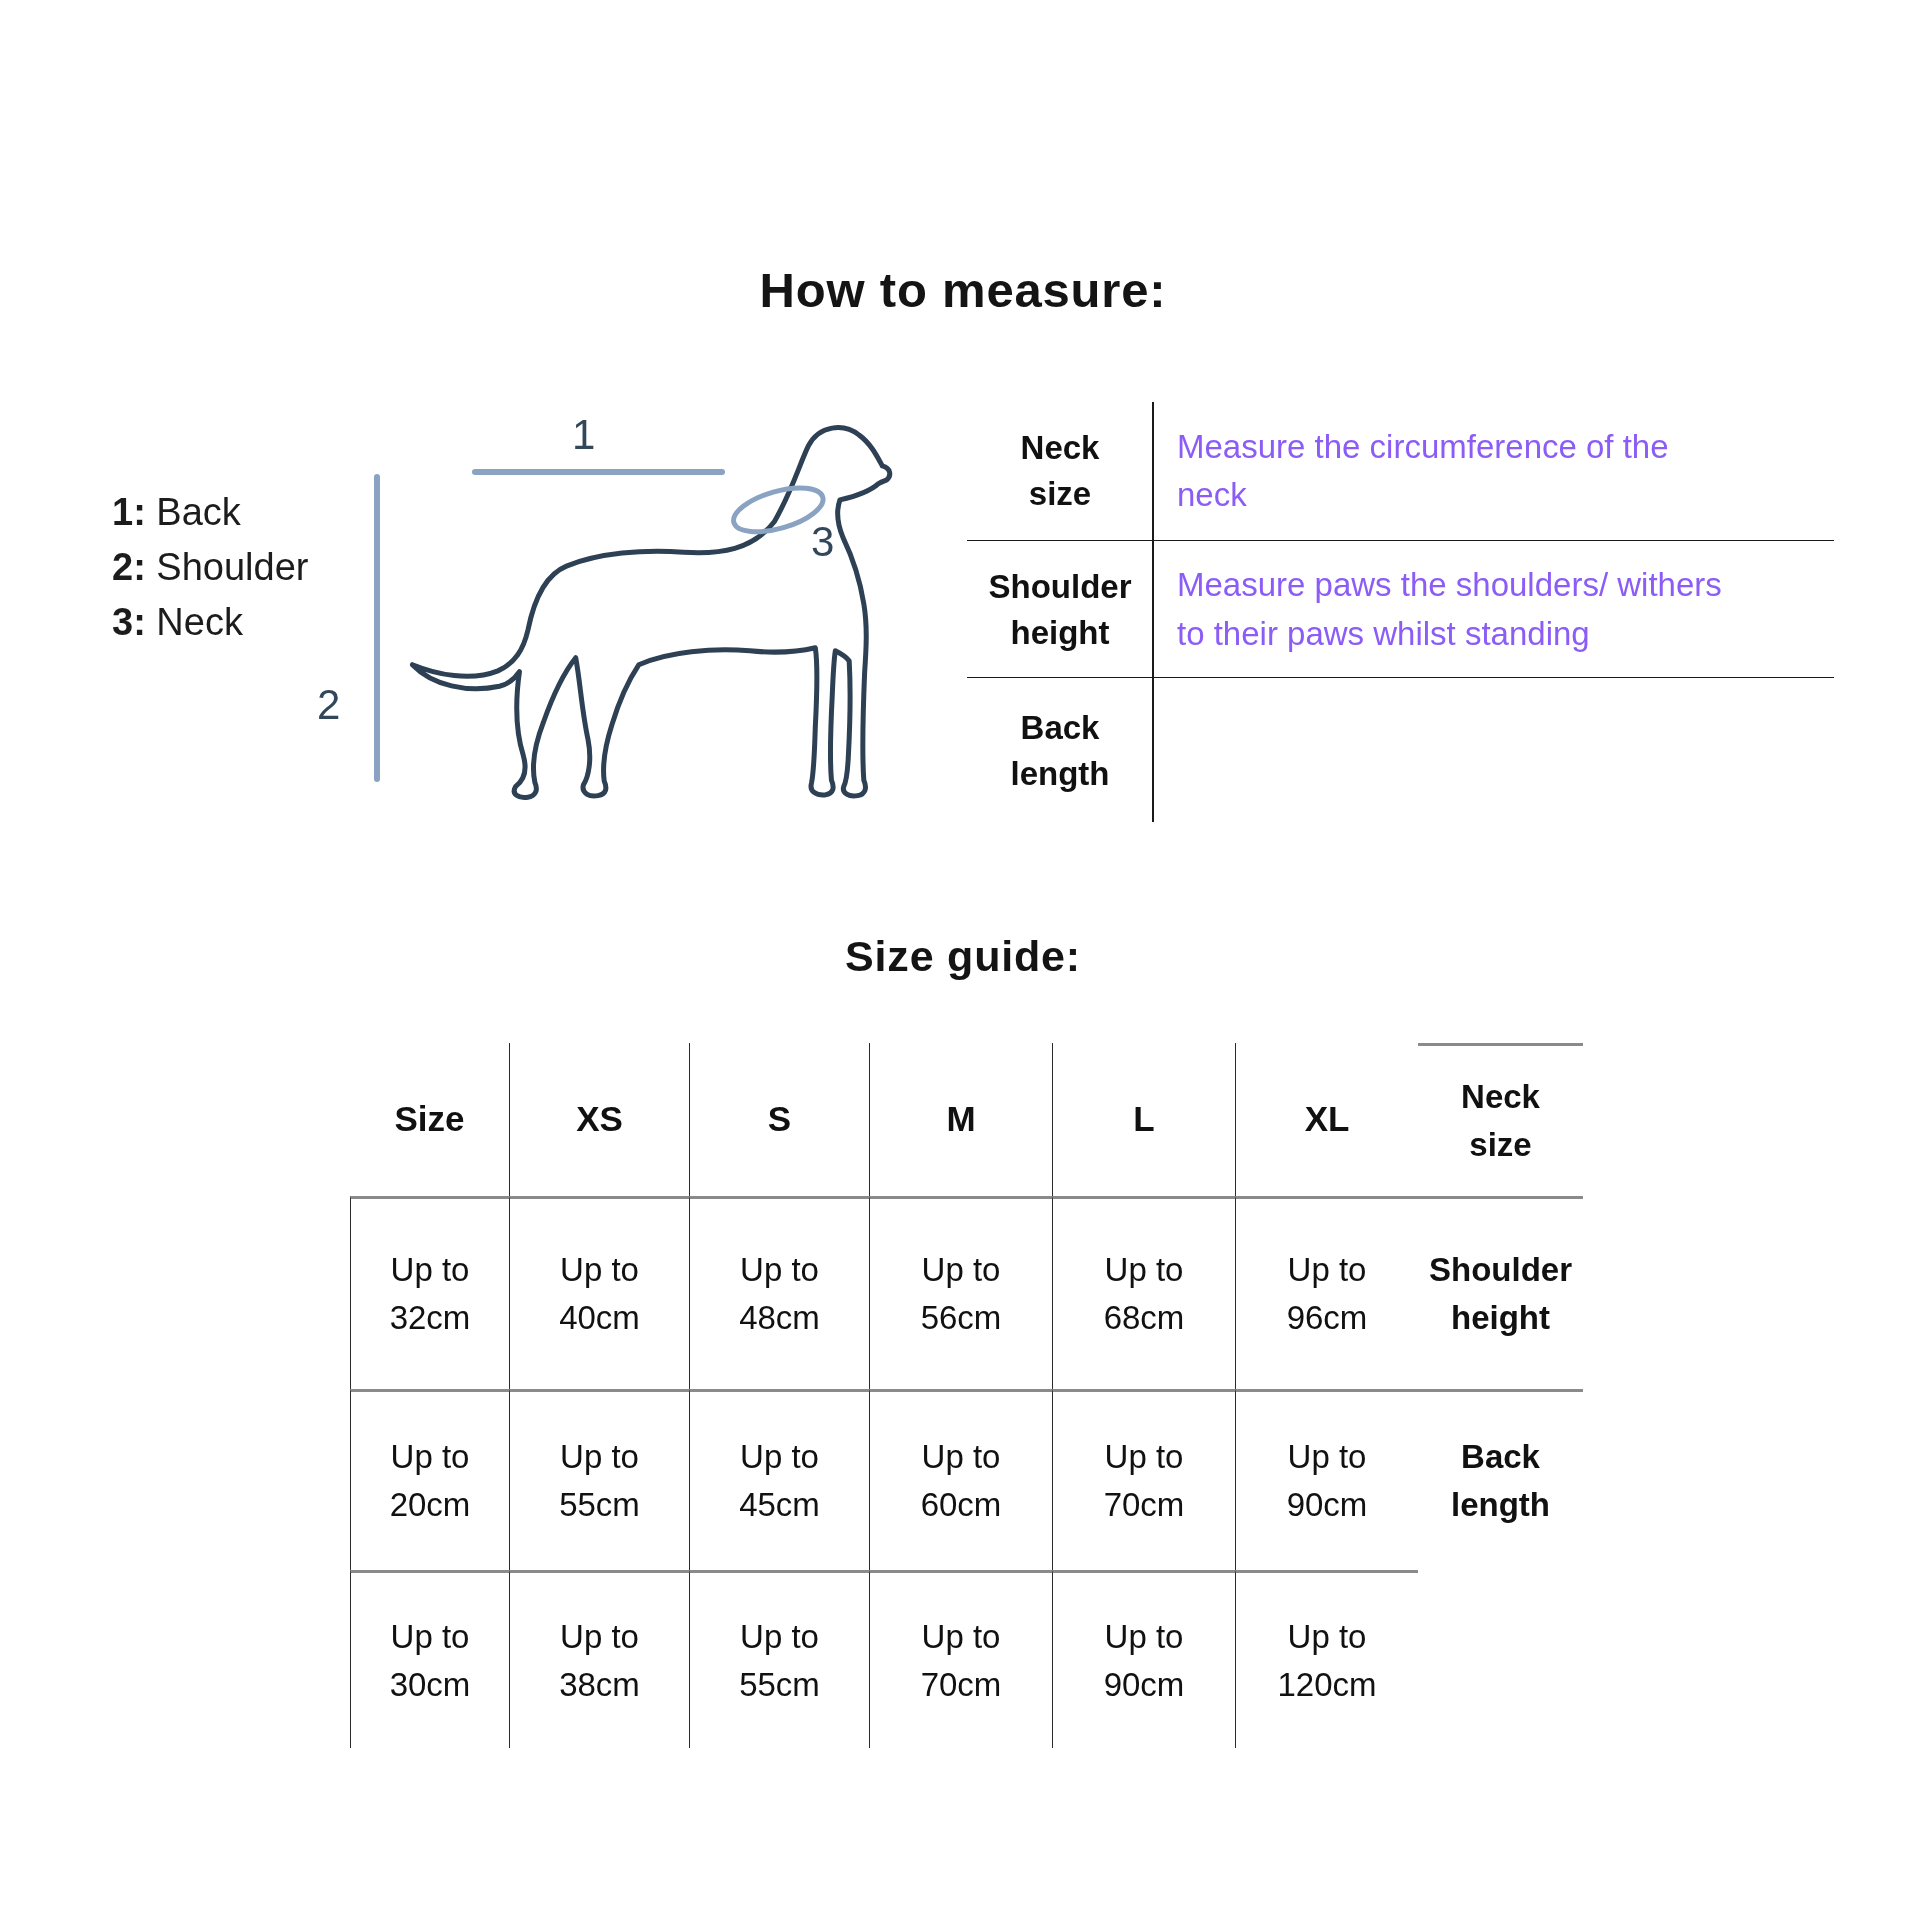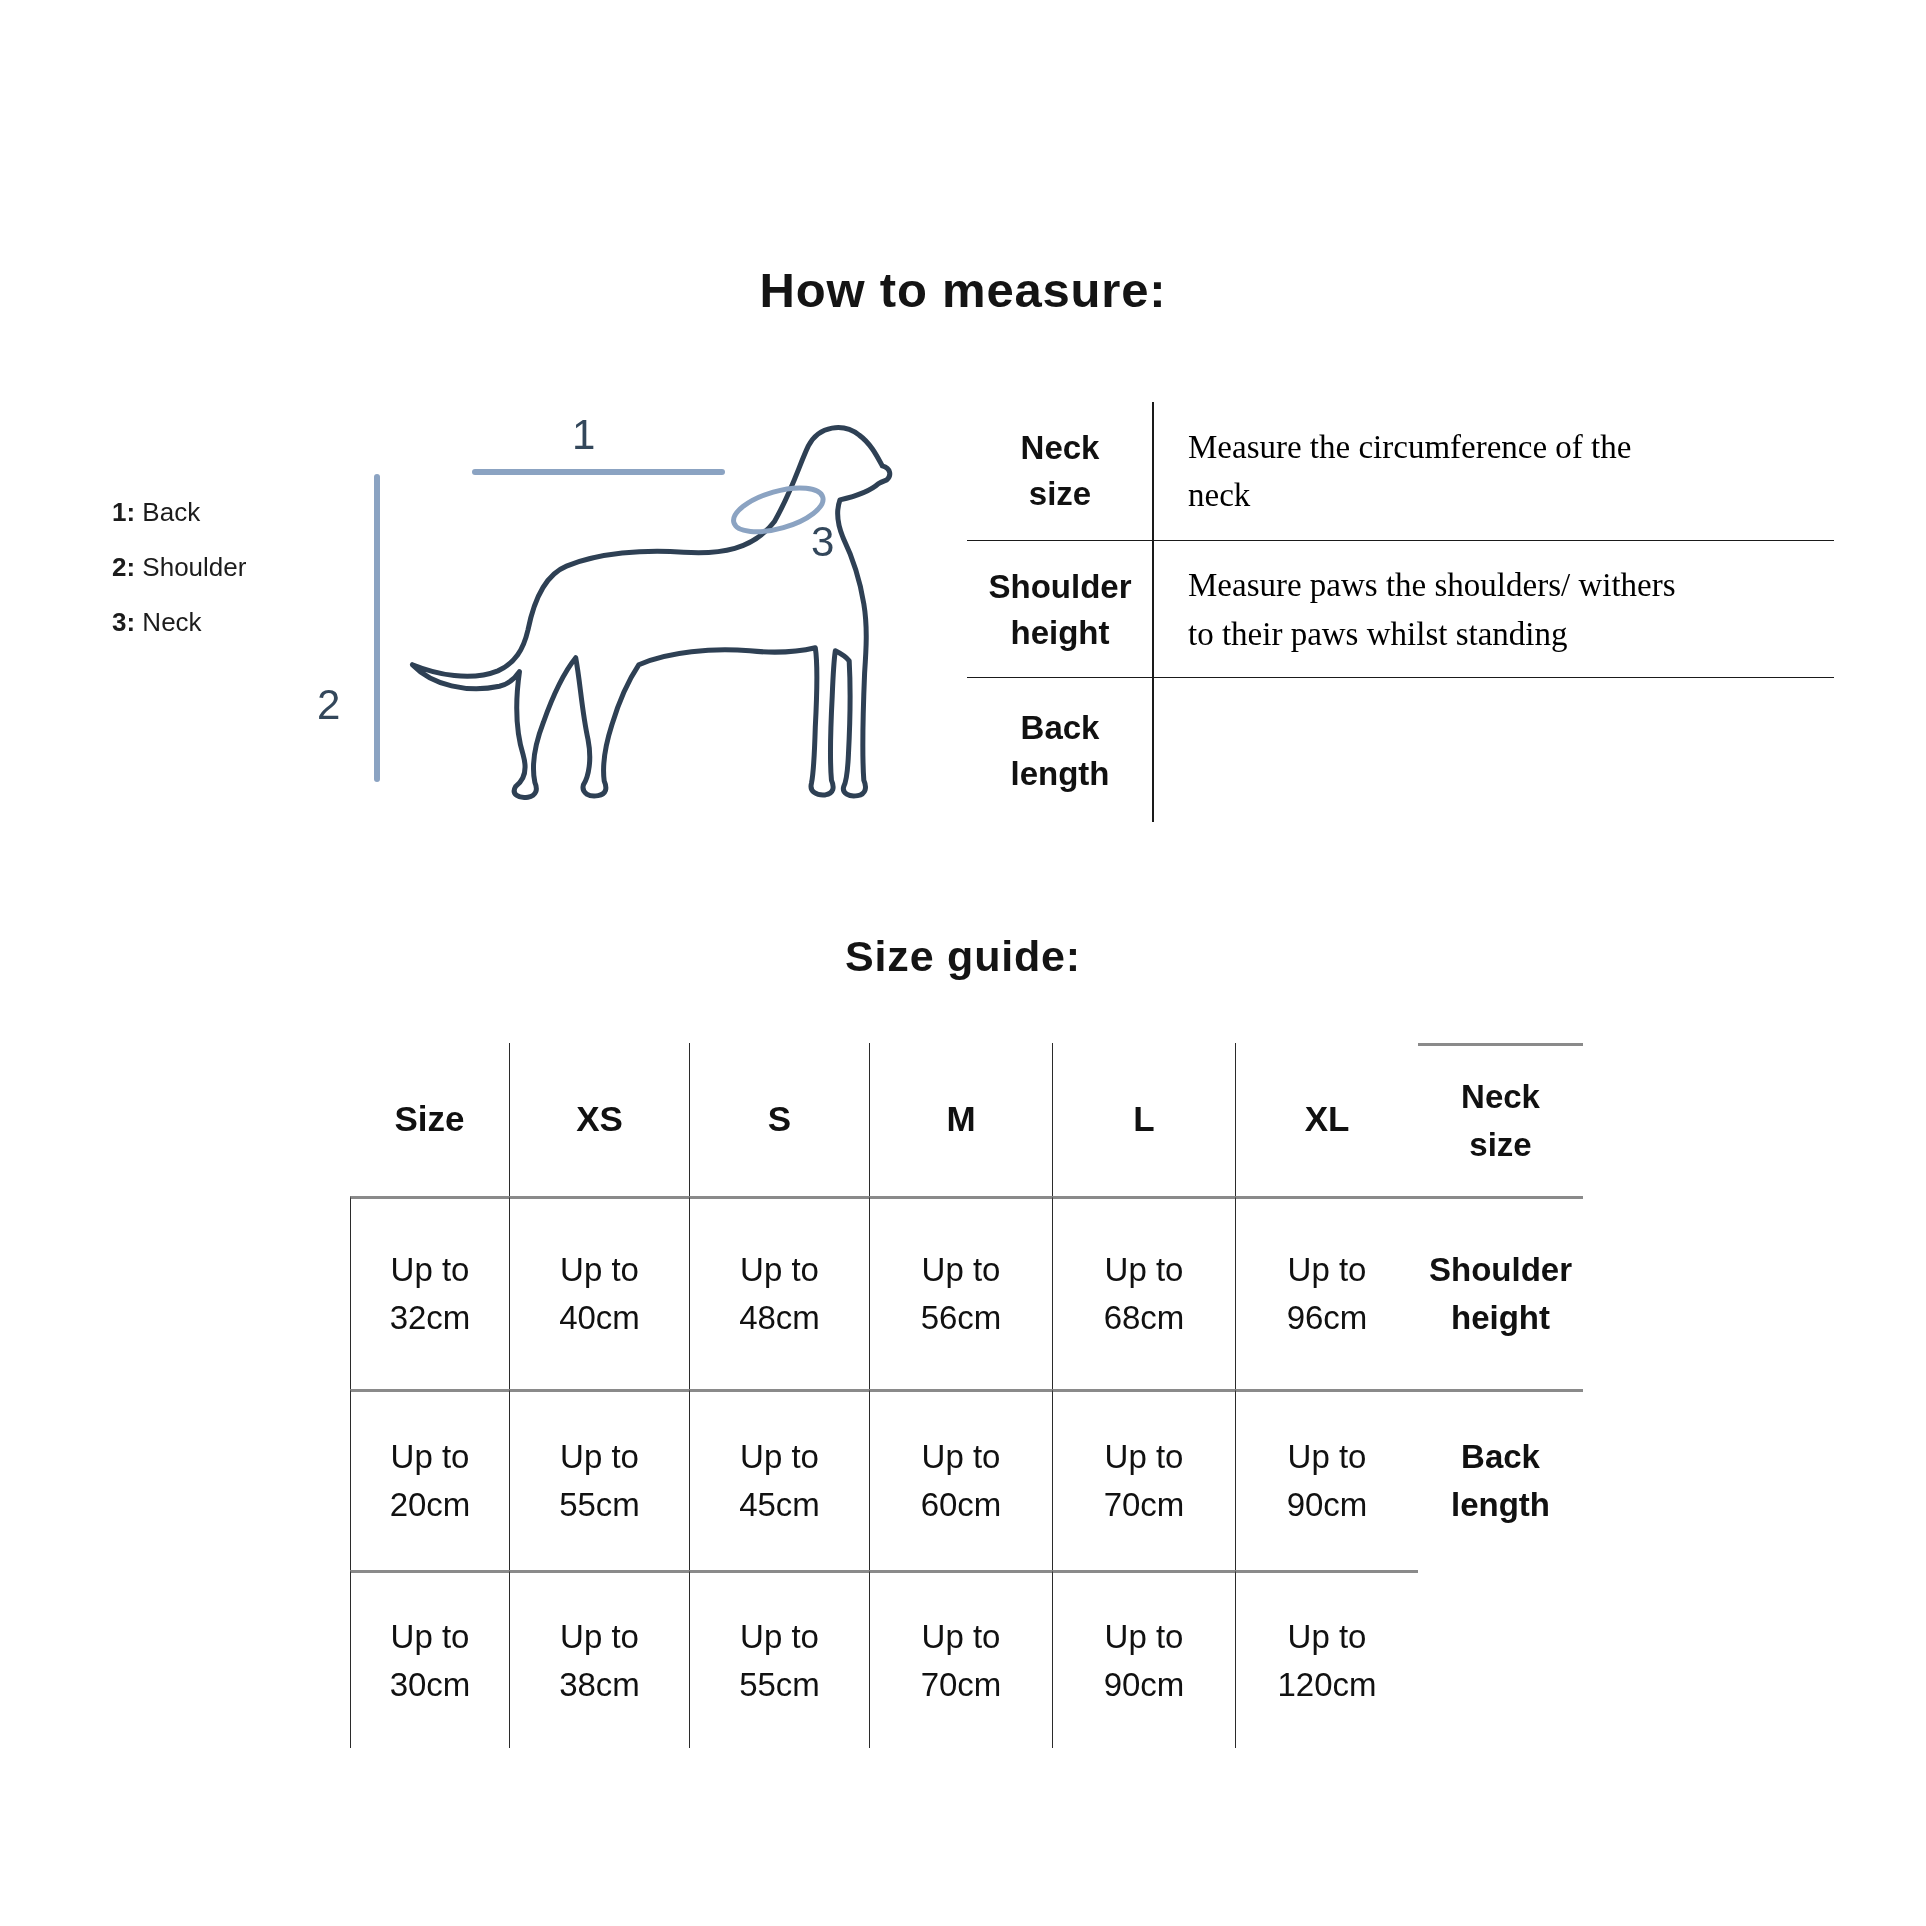--- a/index.html
+++ b/index.html
@@ -14,21 +14,21 @@
   .main-title{
     left:0;top:222px;width:1926px;text-align:center;
     font-size:49px;font-weight:bold;letter-spacing:0.8px;color:#141414;
   }
   .guide-title{
     left:0;top:892px;width:1926px;text-align:center;
     font-size:43px;font-weight:bold;letter-spacing:0.8px;color:#141414;
   }
 
   
-  .legend{left:112px;top:445px;font-size:26px;line-height:55px;color:#1c1c1c;}
+  .legend{left:112px;top:445px;font-size:38px;line-height:55px;color:#1c1c1c;}
   .legend .row{white-space:nowrap;}
   .legend b{font-weight:bold;}
 
   
   .mark-1{left:472px;top:429px;width:253px;height:6.2px;background:#8ba3c2;border-radius:3.1px;}
   .mark-2{left:374px;top:434px;width:6.2px;height:308px;background:#8ba3c2;border-radius:3.1px;}
   .num-label{font-size:42px;color:#33475b;}
   .num-1{left:572px;top:371px;}
   .num-2{left:317px;top:641px;}
   .num-3{left:811px;top:478px;}
@@ -38,21 +38,21 @@
   .m-row{position:absolute;left:0;width:867px;display:flex;}
   .m-row1{top:0;height:138px;}
   .m-row2{top:138px;height:137px;border-top:1.5px solid #1a1a1a;}
   .m-row3{top:275px;height:145px;border-top:1.5px solid #1a1a1a;}
   .m-label{
     width:186px;display:flex;align-items:center;justify-content:center;text-align:center;
     font-weight:bold;font-size:33px;line-height:1.38;color:#111;
   }
   .m-desc{
     flex:1;display:flex;align-items:center;
-    padding-left:35px;font-size:33px;line-height:1.47;color:#000000;font-family:Liberation Serif, serif;
+    padding-left:24px;font-size:33px;line-height:1.47;color:#8b5cf6;
   }
   .m-vline{left:185px;top:0;width:1.5px;height:420px;background:#1a1a1a;}
 
   
   .size-table{
     left:350px;top:1003px;width:1234px;height:706px;
     display:grid;
     grid-template-columns:159px 180px 180px 183px 183px 183px 165px;
     grid-template-rows:153px 193px 181px 178px;
   }

